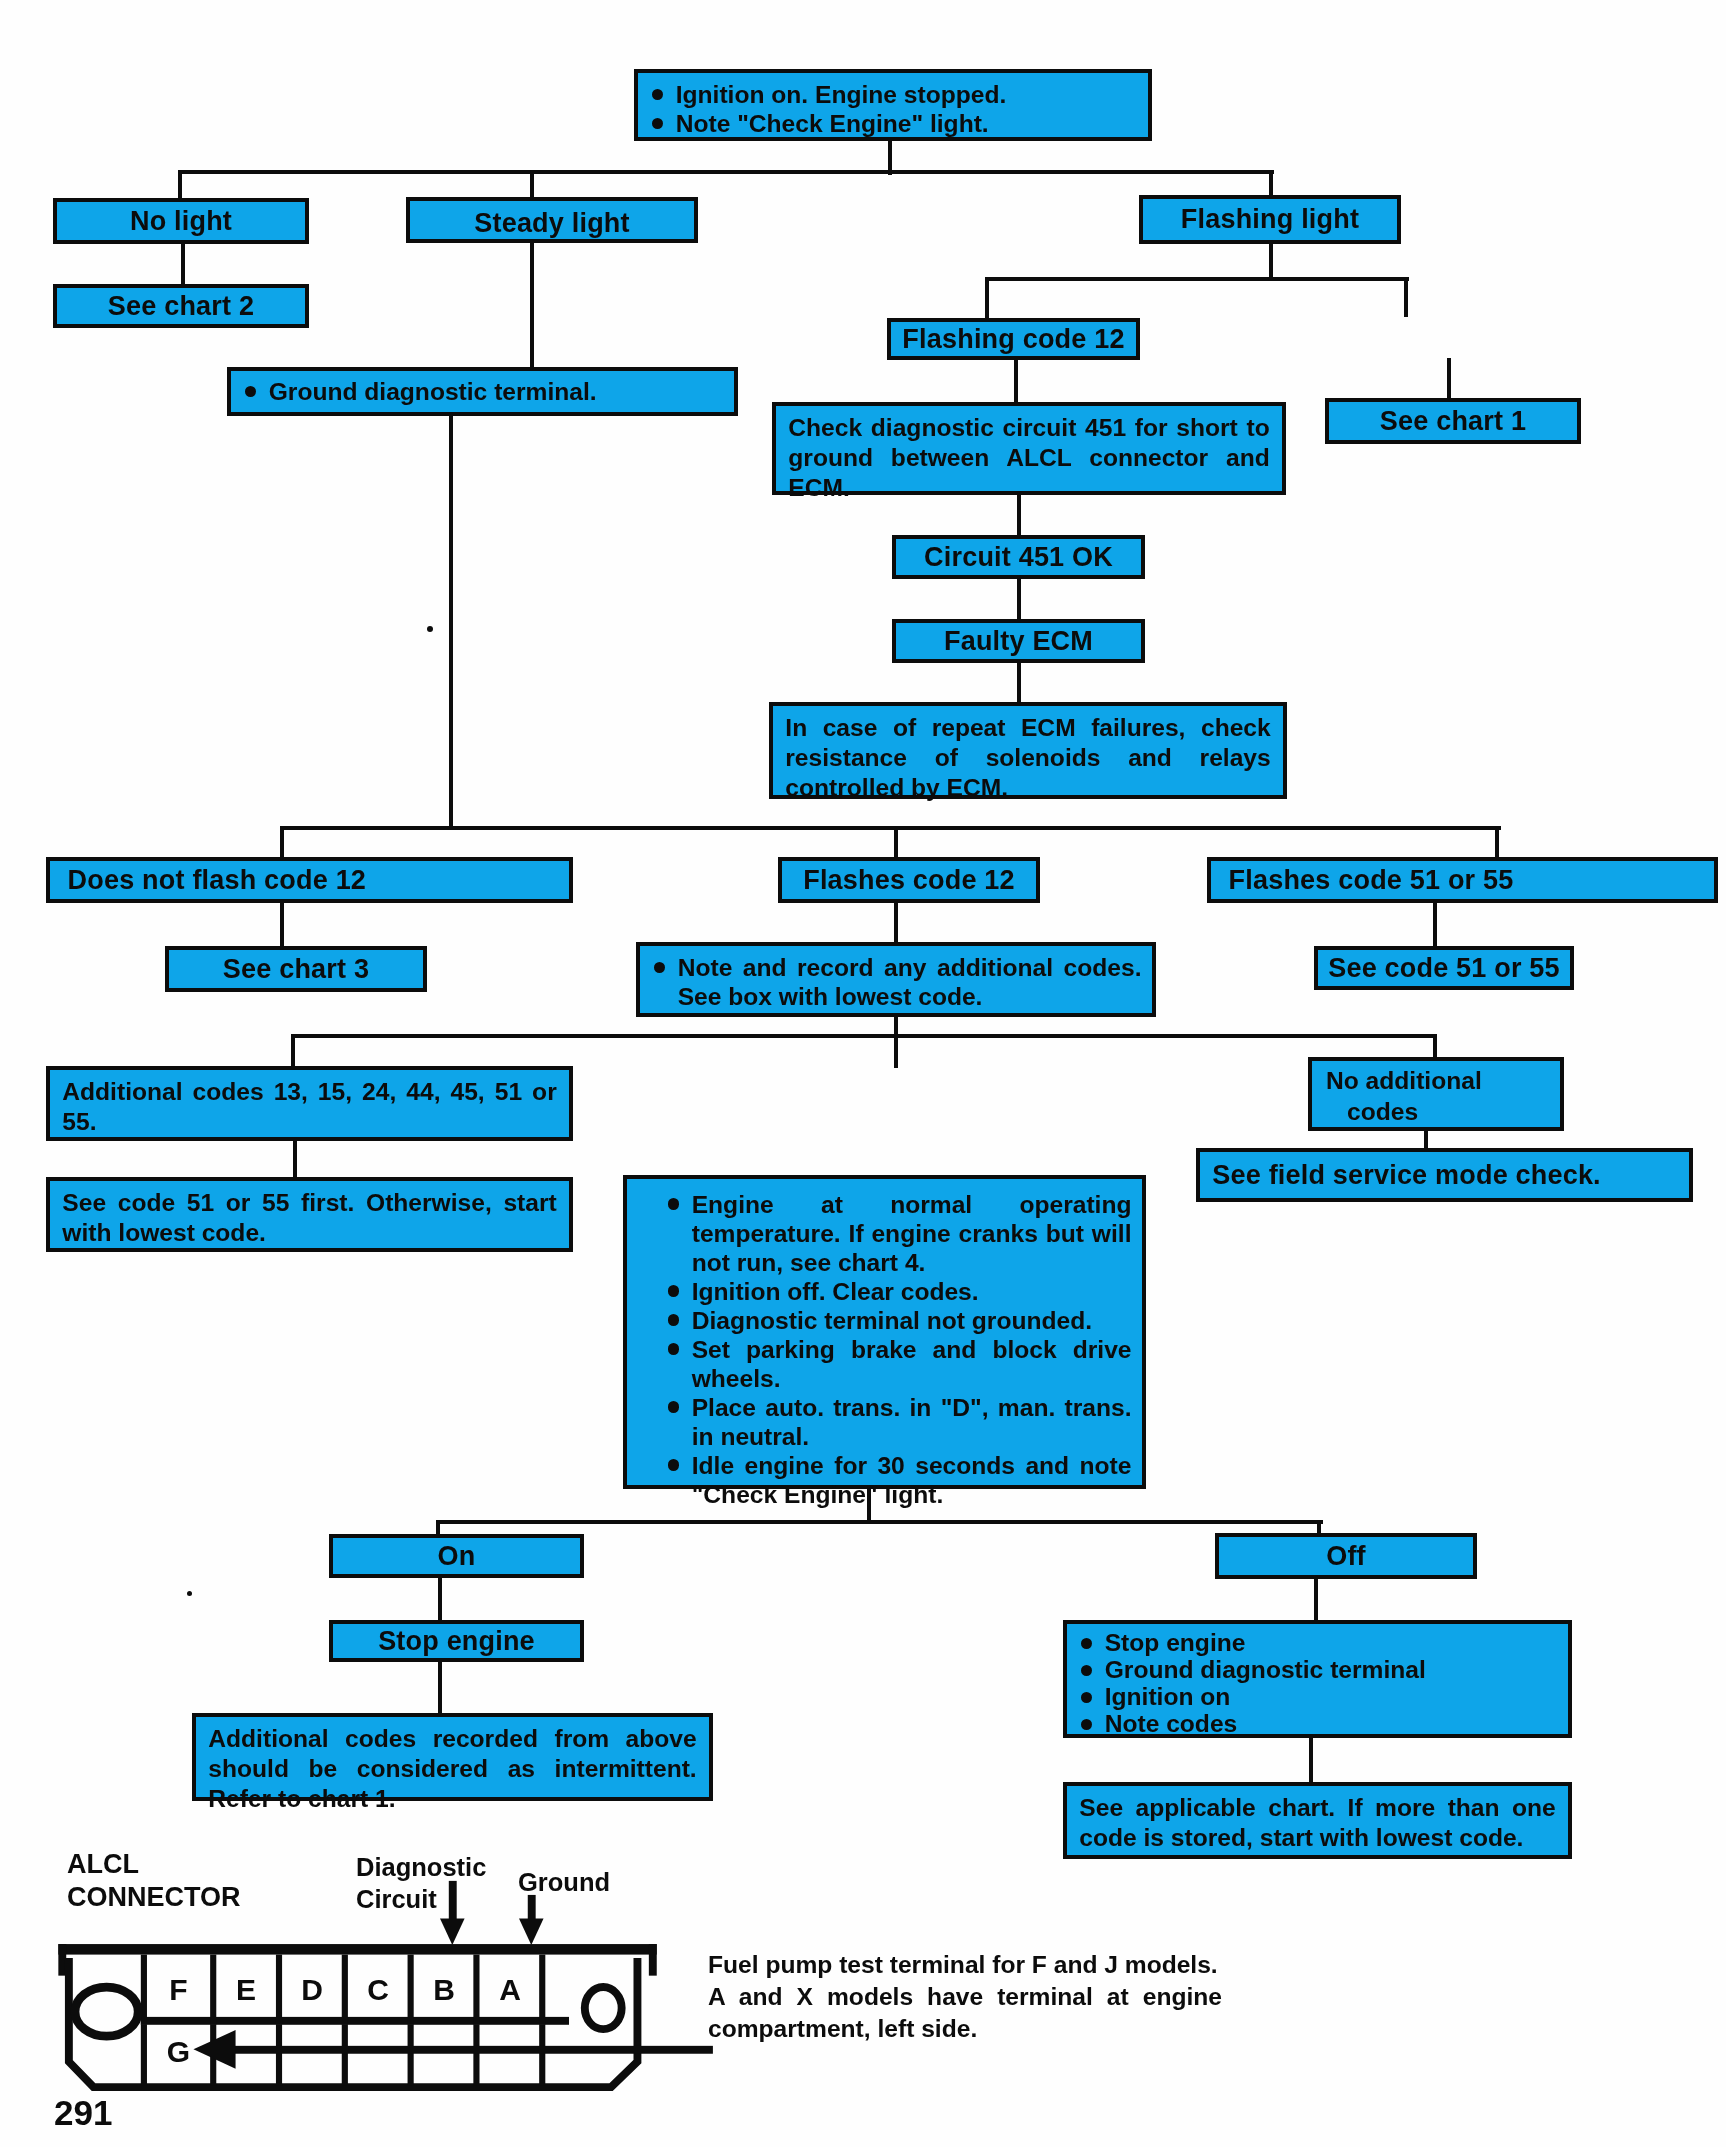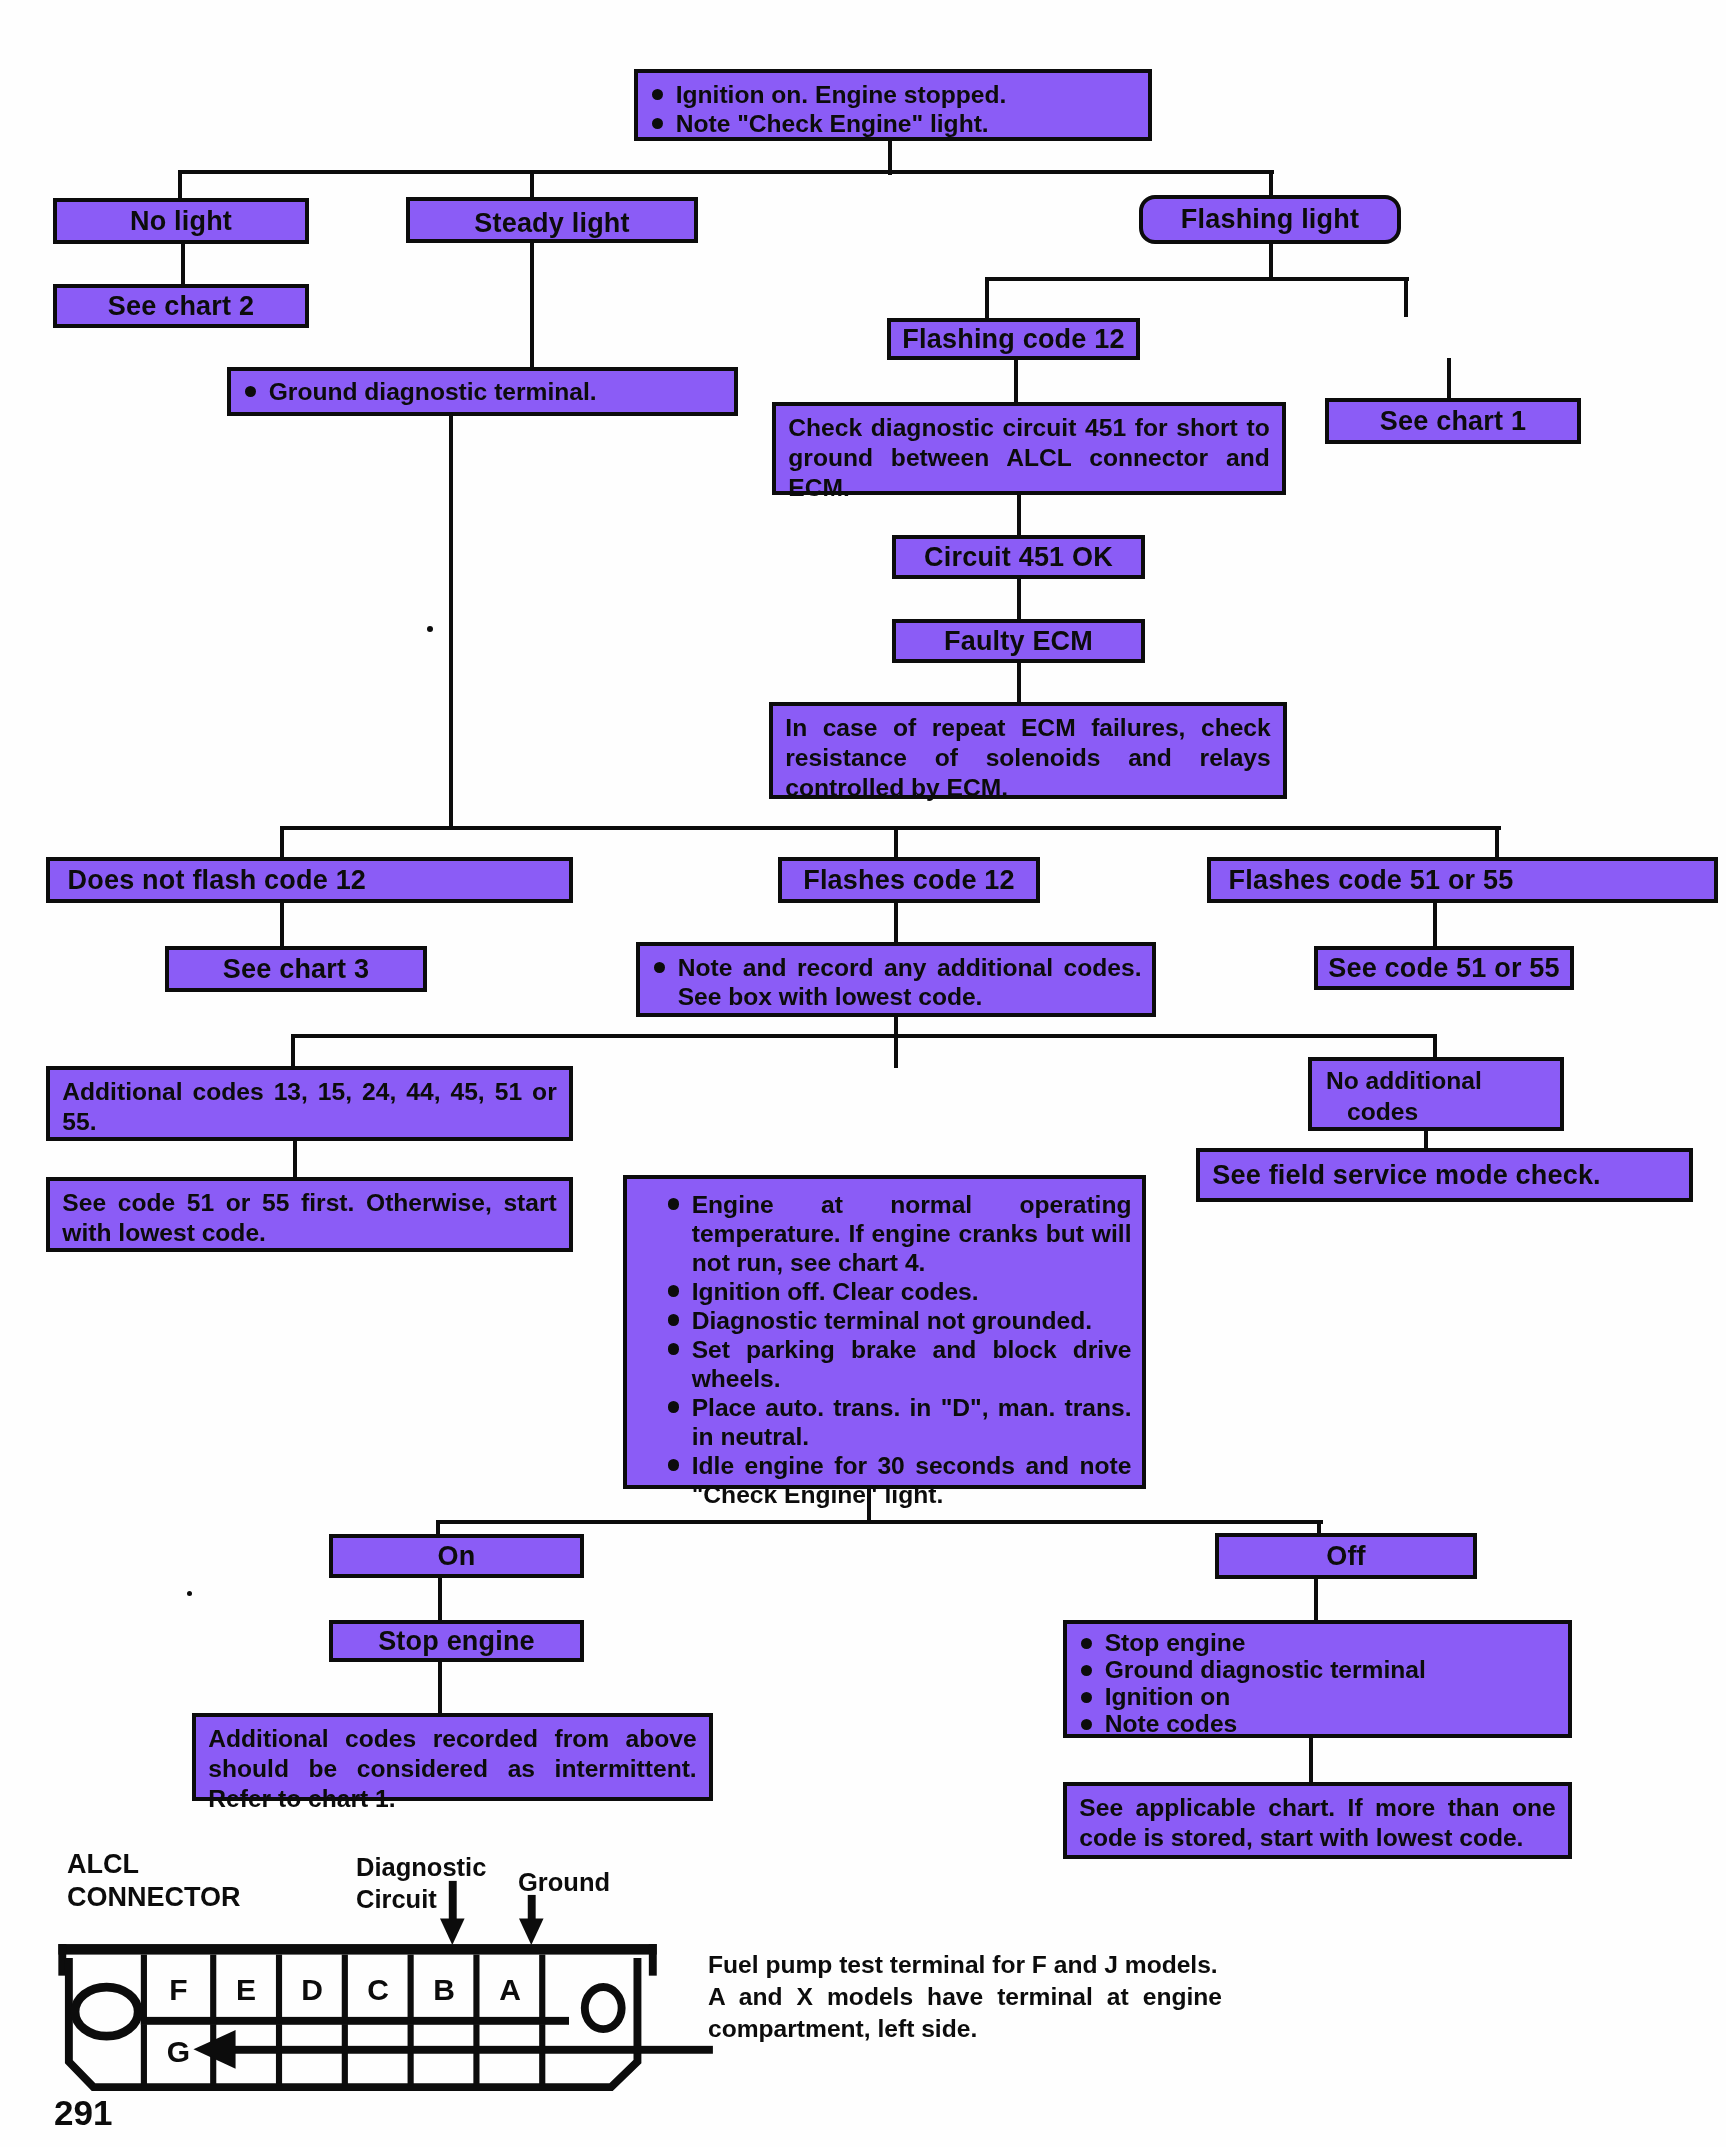--- a/index.html
+++ b/index.html
@@ -3,21 +3,21 @@
 <meta charset="utf-8">
 <title>Diagnostic Circuit Check Flowchart</title>
 <style>
   :root { --ink: #0c0c0c; }
   html,body { margin:0; padding:0; background:#ffffff; }
   .page {
     position:relative; width:1727px; height:2148px; background:#fefefe;
     font-family:"Liberation Sans", sans-serif; font-weight:700; color:var(--ink);
     overflow:hidden;
   }
-  .box { position:absolute; border:4.4px solid var(--ink); background:#8b5cf6; box-sizing:border-box; }
+  .box { position:absolute; border:4.4px solid var(--ink); background:#0ea5e9; box-sizing:border-box; }
   .lbl { display:flex; align-items:center; justify-content:center; font-size:27px; letter-spacing:0.2px; }
   .lbl.left { justify-content:flex-start; padding-left:17.6px; }
   .para { font-size:24.6px; line-height:30px; padding:7px 12.3px; text-align:justify; }
   .blist { font-size:24.6px; line-height:29px; padding:7px 10.5px 5.3px 7px; }
   .blist.center1 { display:flex; align-items:center; }
   .bl { display:flex; align-items:flex-start; }
   .bl .dot { flex:none; width:11.4px; height:11.4px; border-radius:50%; background:var(--ink); margin:8.8px 12.3px 0 7px; }
   .bl .txt { flex:1; text-align:justify; }
   .bl .txt.nj { text-align:left; }
   .ln { position:absolute; background:var(--ink); }
@@ -45,21 +45,21 @@
         <span class="txt nj">Note "Check Engine" light.</span>
       </div>
   </div>
 
   <div class="box lbl" style="left:53px;top:198px;width:256px;height:46px;">
       <span>No light</span>
     </div>
   <div class="box lbl" style="left:406px;top:197px;width:292px;height:46px;align-items:flex-end;">
       <span>Steady light</span>
     </div>
-  <div class="box lbl" style="left:1139px;top:195px;width:262px;height:49px;border-radius:16px;">
+  <div class="box lbl" style="left:1139px;top:195px;width:262px;height:49px;">
       <span>Flashing light</span>
     </div>
 
   <div class="box lbl" style="left:53px;top:284px;width:256px;height:44px;">
       <span>See chart 2</span>
     </div>
 
   <div class="box blist center1" style="left:227px;top:367px;width:511px;height:49px;padding-top:0;padding-bottom:0;">
     <div class="bl">
         <span class="dot"></span>

